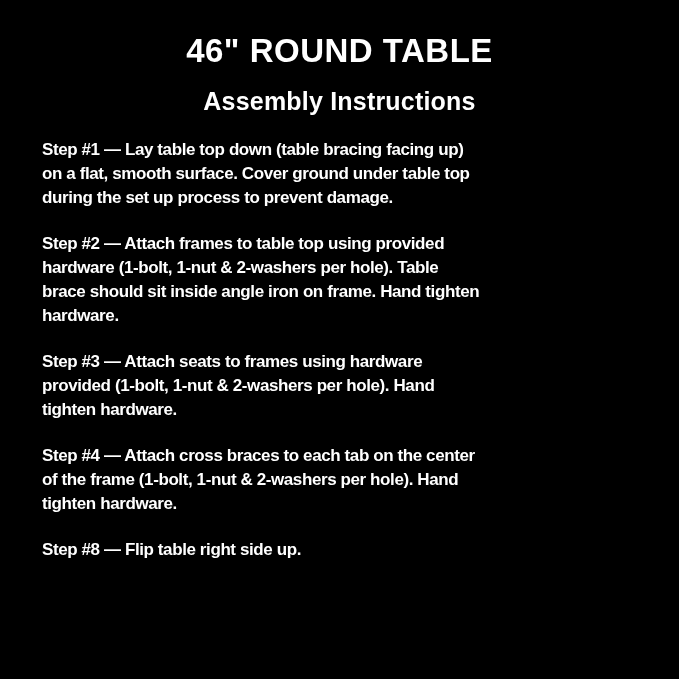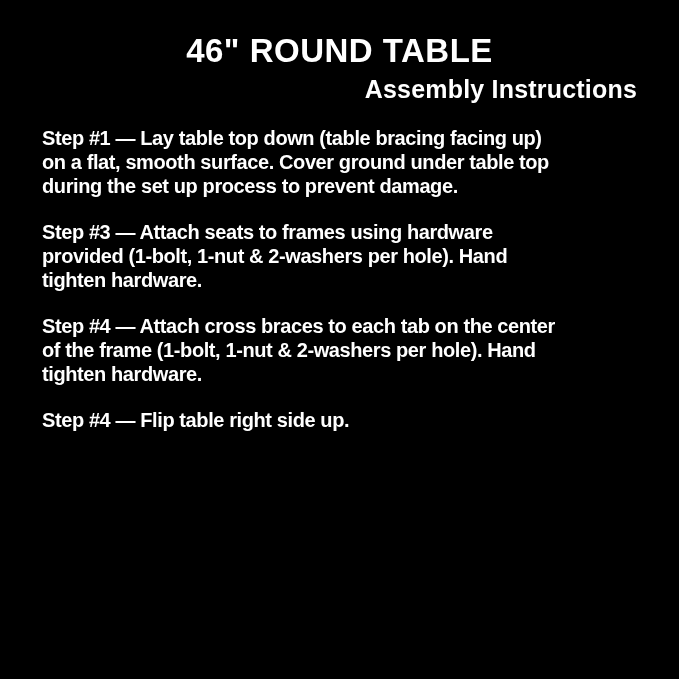--- a/index.html
+++ b/index.html
@@ -24,46 +24,50 @@
   }
   .poster h1 {
     margin: 0;
     padding: 0 27px 0 0;
     font-size: 33px;
     line-height: 38px;
     text-align: center;
     letter-spacing: 0.5px;
   }
   .poster h2 {
-    margin: 4px 0 22px 0;
+    margin: 16px 0 22px 0;
     padding: 0 27px 0 0;
     font-size: 25px;
     line-height: 30px;
-    text-align: right;
+    text-align: center;
     letter-spacing: 0.2px;
   }
   .step {
     margin: 0 0 22px 0;
-    font-size: 20px;
+    font-size: 17px;
     line-height: 24px;
     letter-spacing: -0.4px;
     white-space: pre-line;
   }
 </style>
 </head>
 <body>
 
 <div class="poster">
   <h1>46" ROUND TABLE</h1>
   <h2>Assembly Instructions</h2>
   <div>
     <p class="step">Step #1  —  Lay table top down (table bracing facing up)
 on a flat, smooth surface. Cover ground under table top
 during the set up process to prevent damage.</p>
+    <p class="step">Step #2  —  Attach frames to table top using provided
+hardware (1-bolt, 1-nut &amp; 2-washers per hole). Table
+brace should sit inside angle iron on frame. Hand tighten
+hardware.</p>
     <p class="step">Step #3  —  Attach seats to frames using hardware
 provided (1-bolt, 1-nut &amp; 2-washers per hole). Hand
 tighten hardware.</p>
     <p class="step">Step #4  —  Attach cross braces to each tab on the center
 of the frame (1-bolt, 1-nut &amp; 2-washers per hole). Hand
 tighten hardware.</p>
-    <p class="step">Step #4  —  Flip table right side up.</p>
+    <p class="step">Step #8  —  Flip table right side up.</p>
   </div>
 </div>
 
 </body></html>

